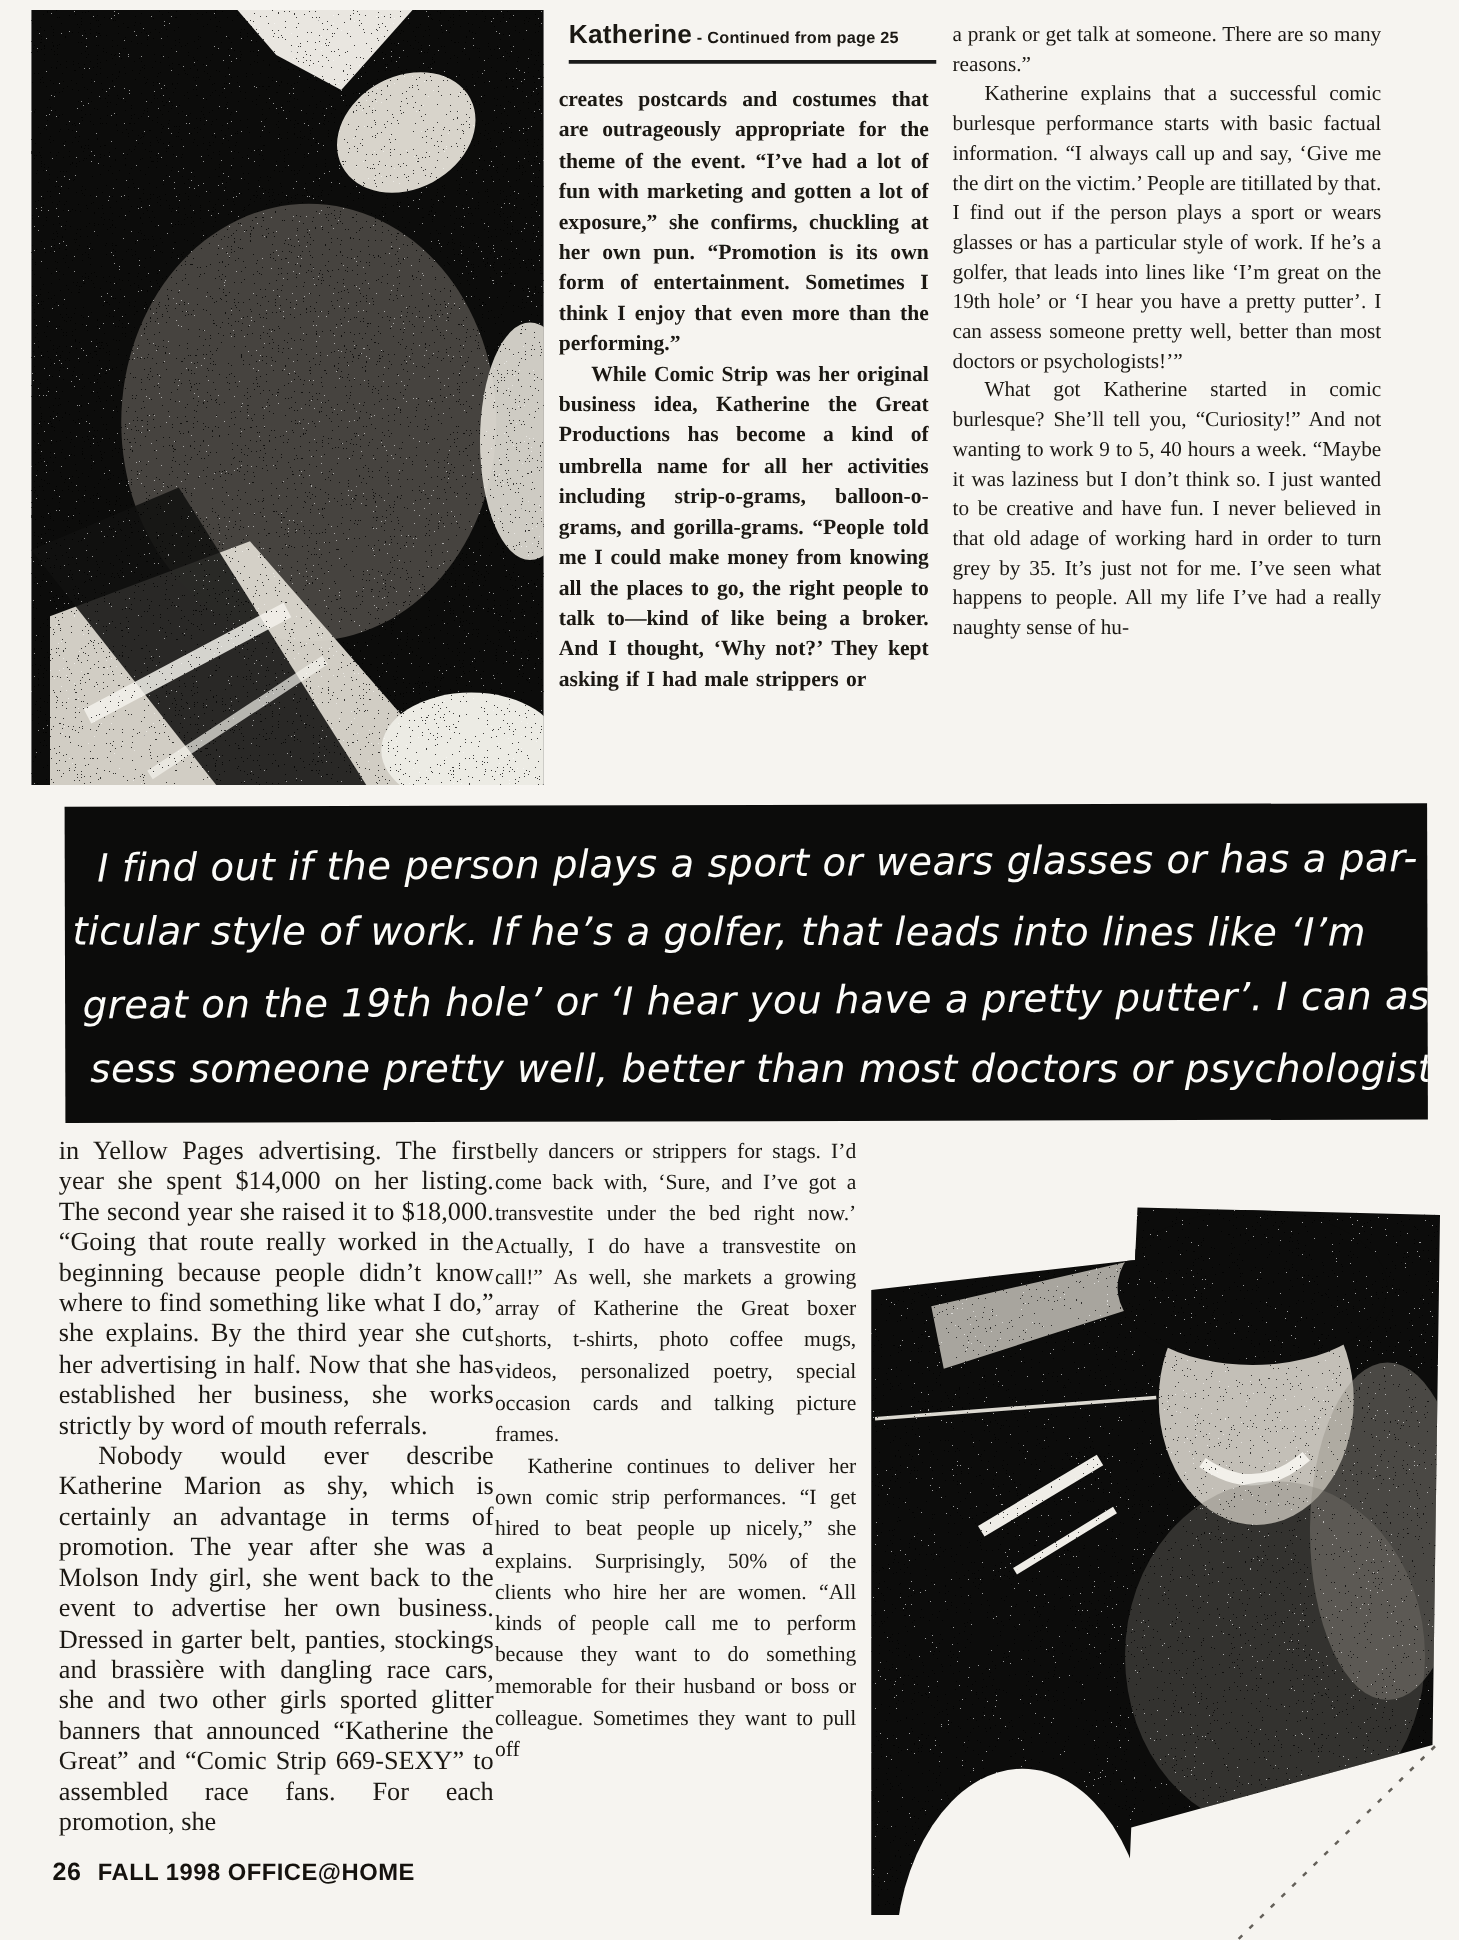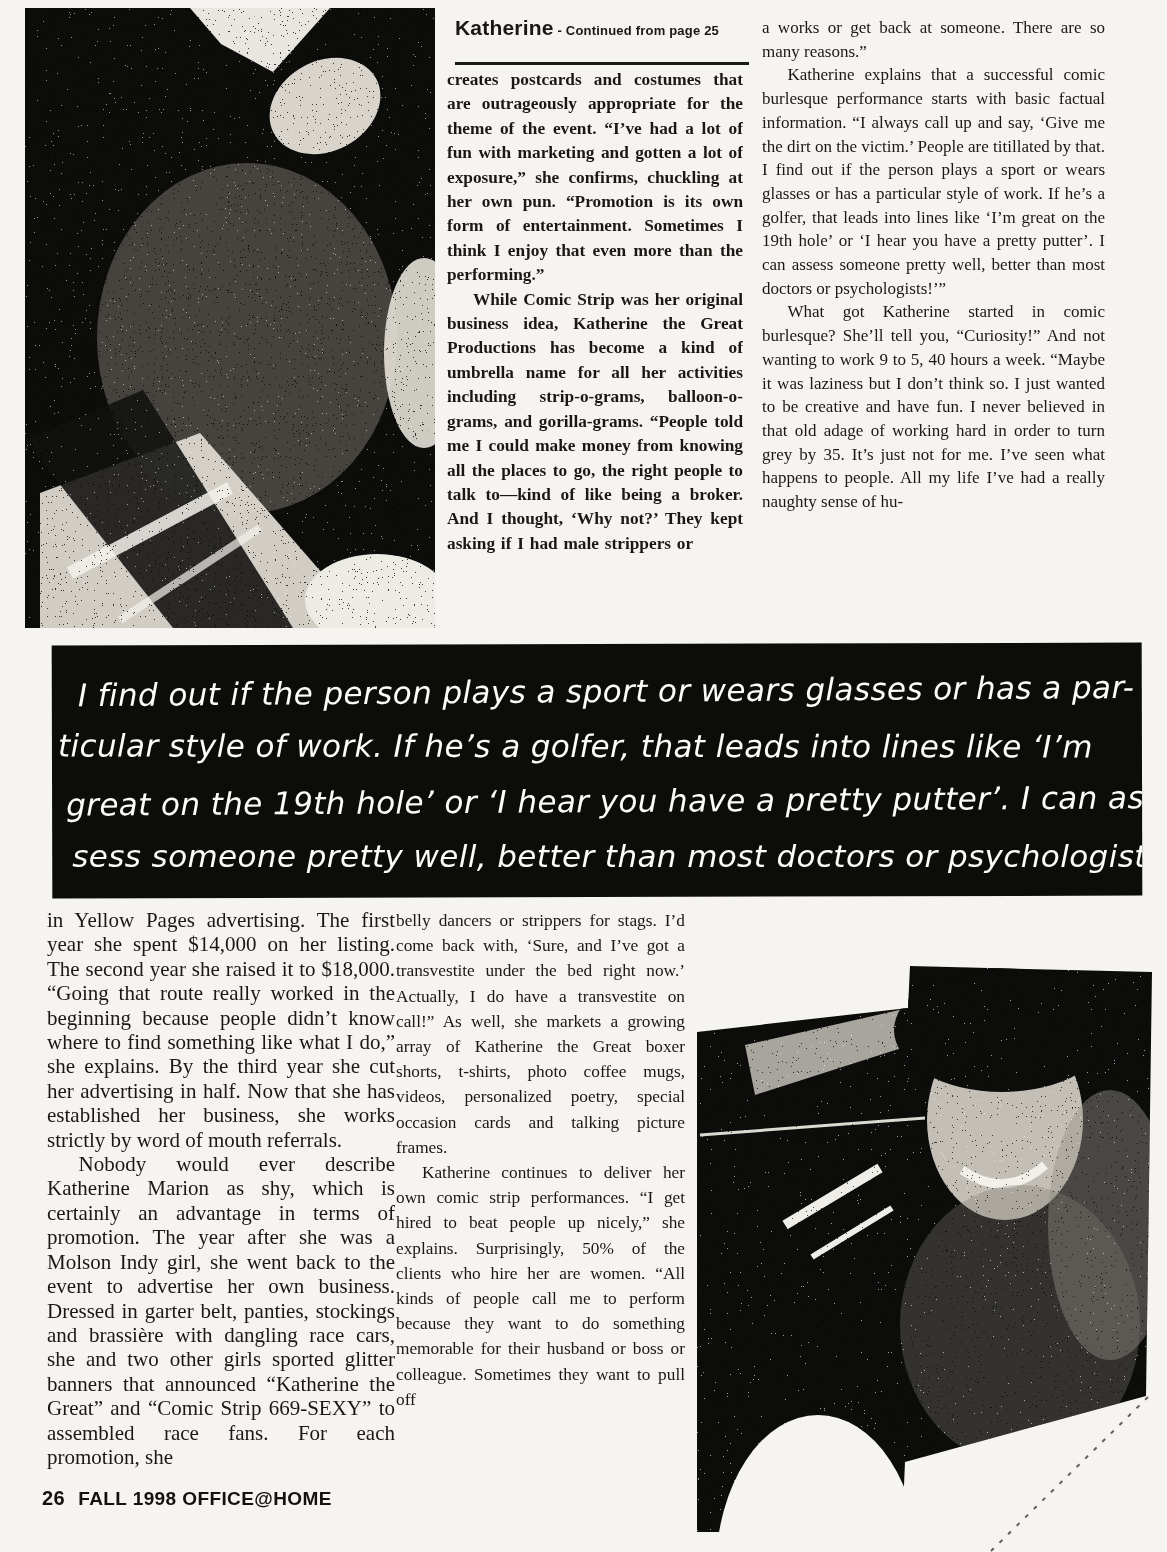--- a/index.html
+++ b/index.html
@@ -5,21 +5,21 @@
   html,body{margin:0;padding:0;background:#f6f4f0;}
   .page{position:relative;width:1167px;height:1552px;background:#f6f4f0;overflow:hidden;
         font-family:"Liberation Serif",serif;color:#1b1813;}
   
   .photo-top{position:absolute;left:25px;top:8px;width:410px;height:620px;}
   .photo-bottom{position:absolute;left:690px;top:925px;width:477px;height:627px;}
   .photo-top svg,.photo-bottom svg{display:block;width:100%;height:100%;}
   
   .header{position:absolute;left:455px;top:16px;width:294px;
           font-family:"Liberation Sans",sans-serif;font-weight:bold;
-          border-bottom:3px solid #1a1a1a;padding-bottom:22px;}
+          border-bottom:3px solid #1a1a1a;padding-bottom:8px;}
   .header .t{font-size:21px;letter-spacing:.2px;}
   .header .c{font-size:13px;letter-spacing:.2px;}
   
   .col{position:absolute;text-align:justify;overflow:hidden;}
   .col p{margin:0;}
   .col p + p{text-indent:1.5em;}
   .col-mid-top{left:447px;top:68px;width:296px;height:560px;font-size:17.3px;line-height:24.4px;word-spacing:1.5px;font-weight:bold;}
   .col-right-top{left:762px;top:16px;width:343px;height:614px;font-size:17px;line-height:23.7px;}
   .col-bl{left:47px;top:908px;width:348px;height:580px;font-size:21px;line-height:24.4px;}
   .col-bm{left:396px;top:908px;width:289px;height:574px;font-size:17.3px;line-height:25.2px;word-spacing:1.5px;font-family:Liberation Serif, serif;}
@@ -83,21 +83,21 @@
   <div class="header">
     <span class="t">Katherine</span><span class="c"> - Continued from page 25</span>
   </div>
 
   <div class="col col-mid-top">
     <p>creates postcards and costumes that are outrageously appropriate for the theme of the event. “I’ve had a lot of fun with marketing and gotten a lot of exposure,” she confirms, chuckling at her own pun. “Promotion is its own form of entertainment. Sometimes I think I enjoy that even more than the performing.”</p>
     <p>While Comic Strip was her original business idea, Katherine the Great Productions has become a kind of umbrella name for all her activities including strip-o-grams, balloon-o-grams, and gorilla-grams. “People told me I could make money from knowing all the places to go, the right people to talk to—kind of like being a broker. And I thought, ‘Why not?’ They kept asking if I had male strippers or</p>
   </div>
 
   <div class="col col-right-top">
-    <p>a works or get back at someone. There are so many reasons.”</p>
+    <p>a prank or get talk at someone. There are so many reasons.”</p>
     <p>Katherine explains that a successful comic burlesque performance starts with basic factual information. “I always call up and say, ‘Give me the dirt on the victim.’ People are titillated by that. I find out if the person plays a sport or wears glasses or has a particular style of work. If he’s a golfer, that leads into lines like ‘I’m great on the 19th hole’ or ‘I hear you have a pretty putter’. I can assess someone pretty well, better than most doctors or psychologists!’”</p>
     <p>What got Katherine started in comic burlesque? She’ll tell you, “Curiosity!” And not wanting to work 9 to 5, 40 hours a week. “Maybe it was laziness but I don’t think so. I just wanted to be creative and have fun. I never believed in that old adage of working hard in order to turn grey by 35. It’s just not for me. I’ve seen what happens to people. All my life I’ve had a really naughty sense of hu-</p>
   </div>
 
   <div class="banner">
     <div class="line">I find out if the person plays a sport or wears glasses or has a par-</div>
     <div class="line">ticular style of work. If he’s a golfer, that leads into lines like ‘I’m</div>
     <div class="line">great on the 19th hole’ or ‘I hear you have a pretty putter’. I can as-</div>
     <div class="line">sess someone pretty well, better than most doctors or psychologists!”</div>
   </div>

